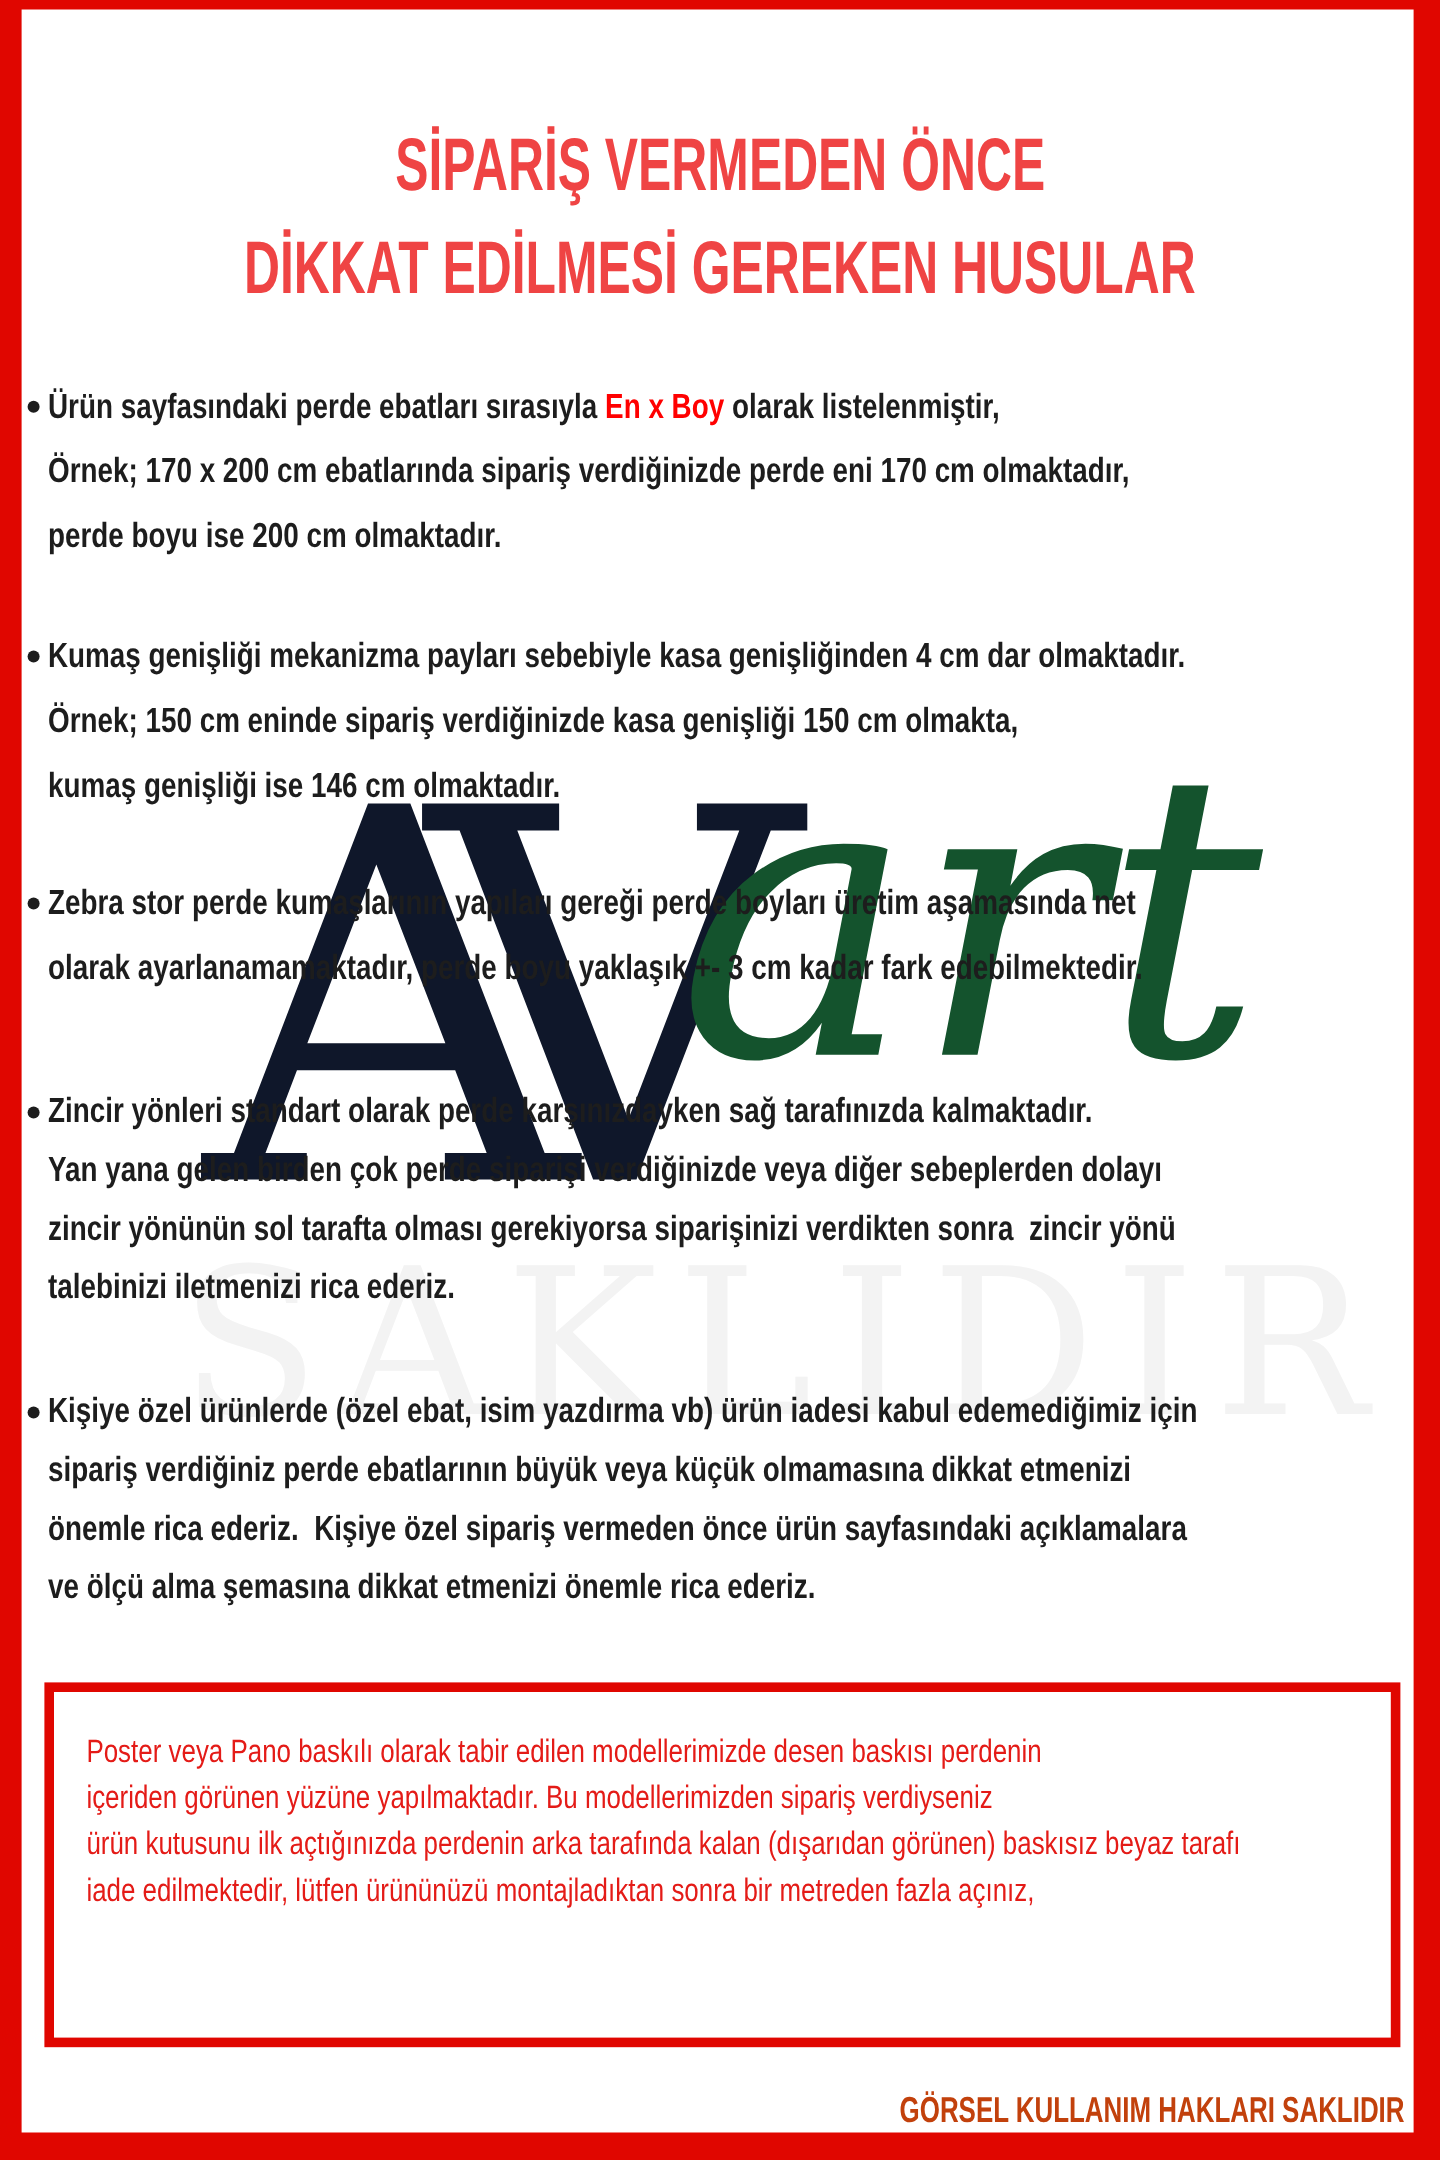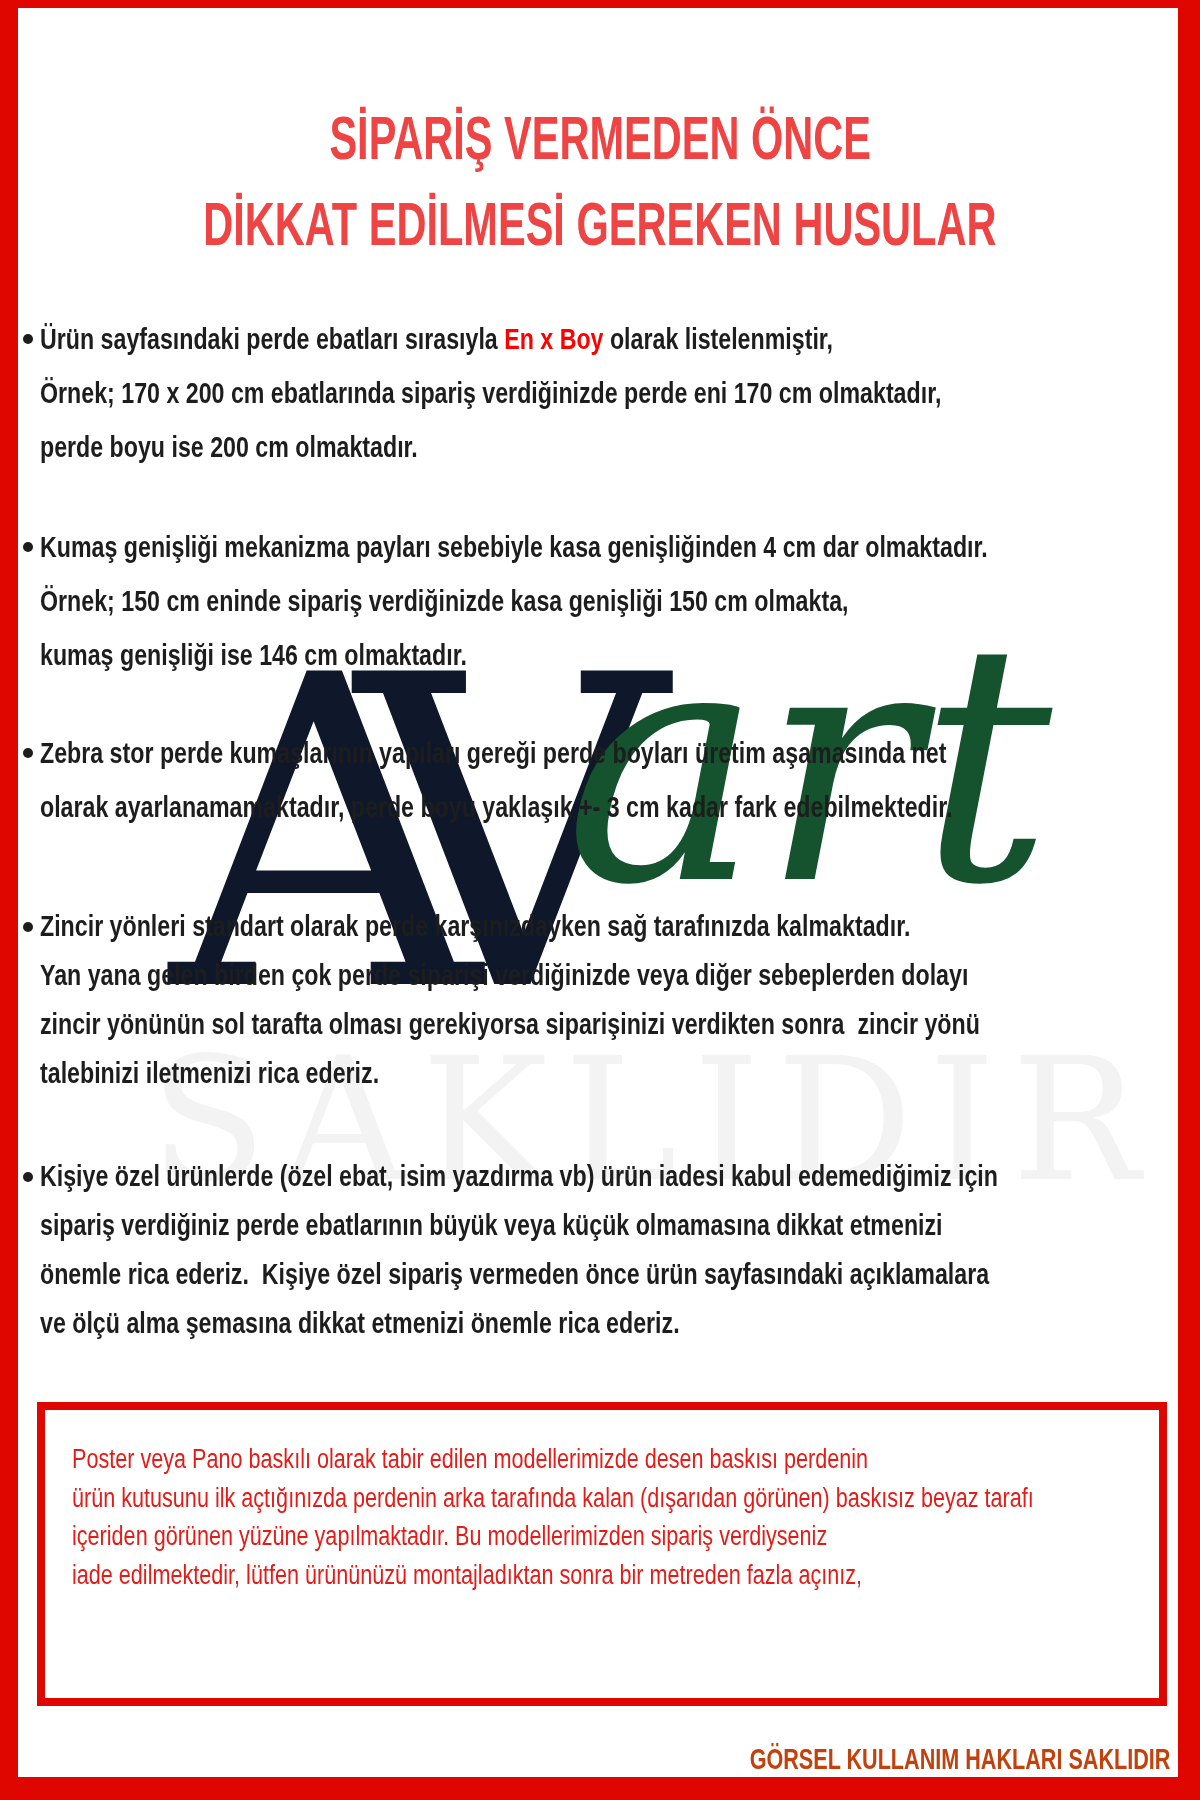--- a/index.html
+++ b/index.html
@@ -156,22 +156,22 @@
   <div class="bullet b5 lh49">
     <span class="dot"></span>
     <div class="line"><span class="t">Kişiye özel ürünlerde (özel ebat, isim yazdırma vb) ürün iadesi kabul edemediğimiz için</span></div>
     <div class="line"><span class="t">sipariş verdiğiniz perde ebatlarının büyük veya küçük olmamasına dikkat etmenizi</span></div>
     <div class="line"><span class="t">önemle rica ederiz.  Kişiye özel sipariş vermeden önce ürün sayfasındaki açıklamalara</span></div>
     <div class="line"><span class="t">ve ölçü alma şemasına dikkat etmenizi önemle rica ederiz.</span></div>
   </div>
 
   <div class="warning-box">
     <div class="line"><span class="t">Poster veya Pano baskılı olarak tabir edilen modellerimizde desen baskısı perdenin</span></div>
+    <div class="line"><span class="t">içeriden görünen yüzüne yapılmaktadır. Bu modellerimizden sipariş verdiyseniz</span></div>
     <div class="line"><span class="t">ürün kutusunu ilk açtığınızda perdenin arka tarafında kalan (dışarıdan görünen) baskısız beyaz tarafı</span></div>
-    <div class="line"><span class="t">içeriden görünen yüzüne yapılmaktadır. Bu modellerimizden sipariş verdiyseniz</span></div>
     <div class="line"><span class="t">iade edilmektedir, lütfen ürününüzü montajladıktan sonra bir metreden fazla açınız,</span></div>
   </div>
 
   <div class="footer">
     <span class="t">GÖRSEL KULLANIM HAKLARI SAKLIDIR</span>
   </div>
 
 </div>
 
 </body></html>

